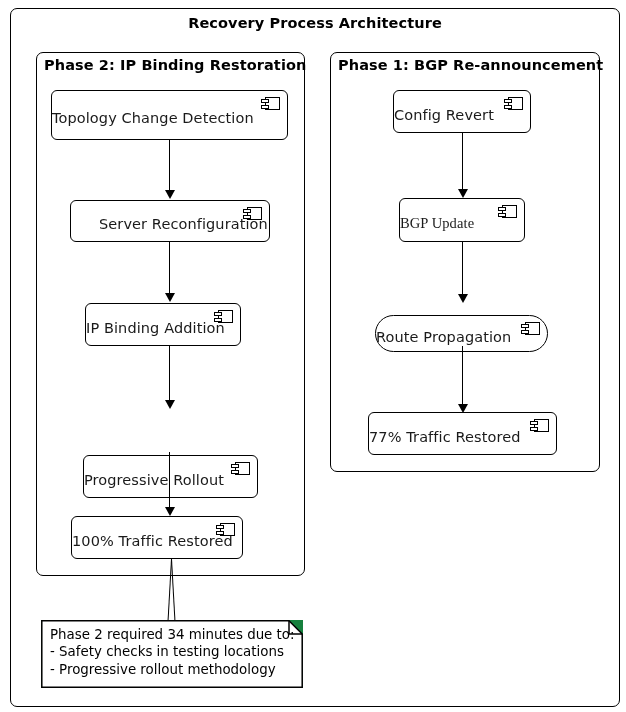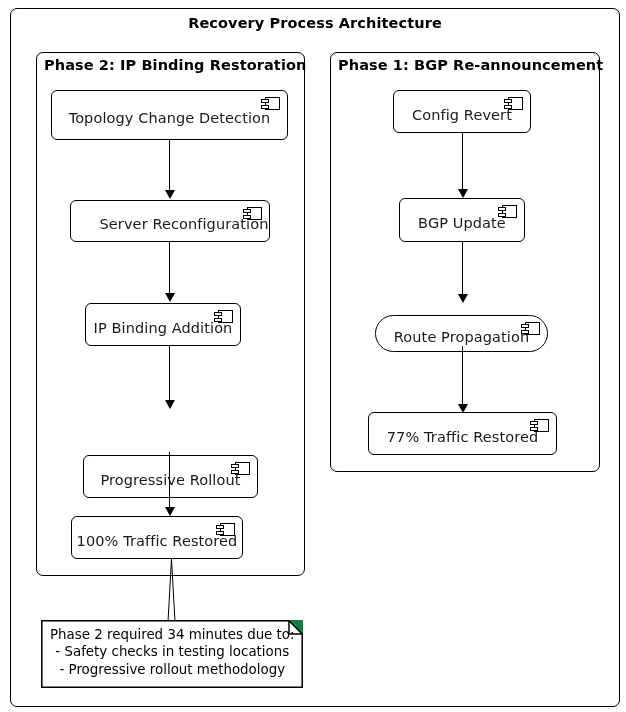--- a/index.html
+++ b/index.html
@@ -59,21 +59,20 @@
 
   
   .component {
     position: absolute;
     border: 1.3px solid #000000;
     border-radius: 6px;
     background: #ffffff;
     box-sizing: border-box;
     display: flex;
     align-items: center;
-    justify-content: center;
   }
   .component-label {
     font-size: 14.5px;
     color: #1a1a1a;
     white-space: nowrap;
     padding-top: 6px;
     letter-spacing: 0.1px;
   }
   
   .comp-icon {
@@ -118,21 +117,20 @@
     border-left: 5px solid transparent;
     border-right: 5px solid transparent;
     border-top: 9px solid #000000;
   }
 
   
   .note {
     position: absolute;
     box-sizing: border-box;
     background: #15803d;
-    text-align: center;
   }
   .note-shape {
     position: absolute;
     inset: 0;
   }
   .note-text {
     position: absolute;
     left: 9px;
     top: 6px;
     font-size: 13.4px;
@@ -230,21 +228,21 @@
     <span class="comp-icon">
       <span class="body"></span>
         <span class="tab t1"></span>
         <span class="tab t2"></span>
     </span>
     <span class="component-label">Config Revert</span>
   </div>
   <div class="arrow-line" style="left:462px; top:133px; height:57px;"></div>
   <div class="arrow-head" style="left:457.5px; top:189px;"></div>
 
-  <div class="component" style="left:399px; top:198px; width:126px; height:44px;">
+  <div class="component" style="left:399px; top:198px; width:126px; height:44px;font-family:Liberation Serif, serif;">
     <span class="comp-icon">
       <span class="body"></span>
         <span class="tab t1"></span>
         <span class="tab t2"></span>
     </span>
     <span class="component-label">BGP Update</span>
   </div>
   <div class="arrow-line" style="left:462px; top:242px; height:53px;"></div>
   <div class="arrow-head" style="left:457.5px; top:294px;"></div>
 

